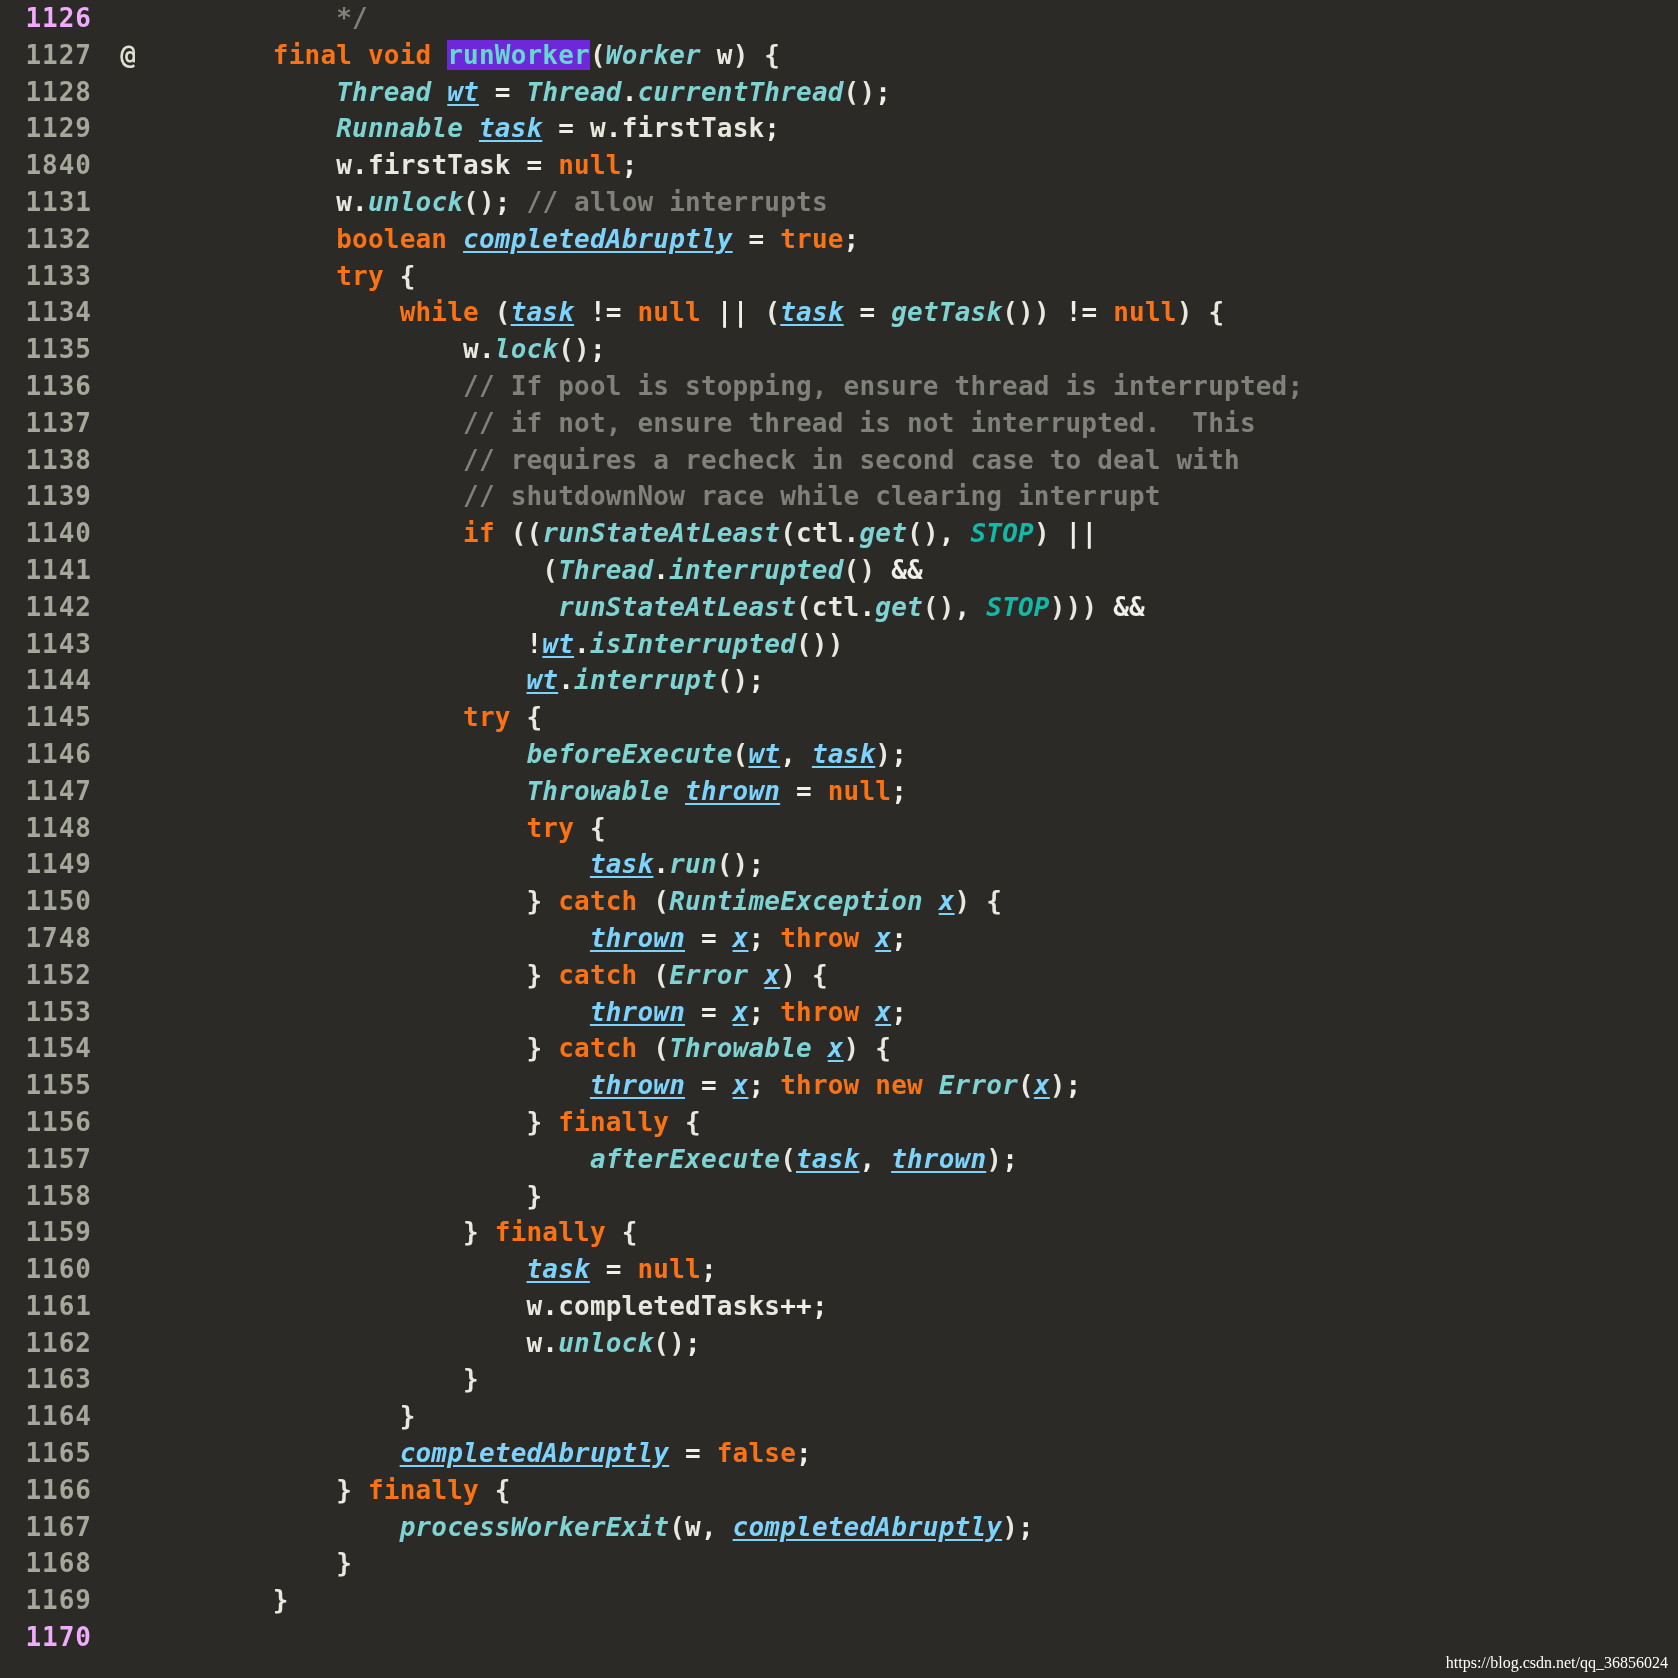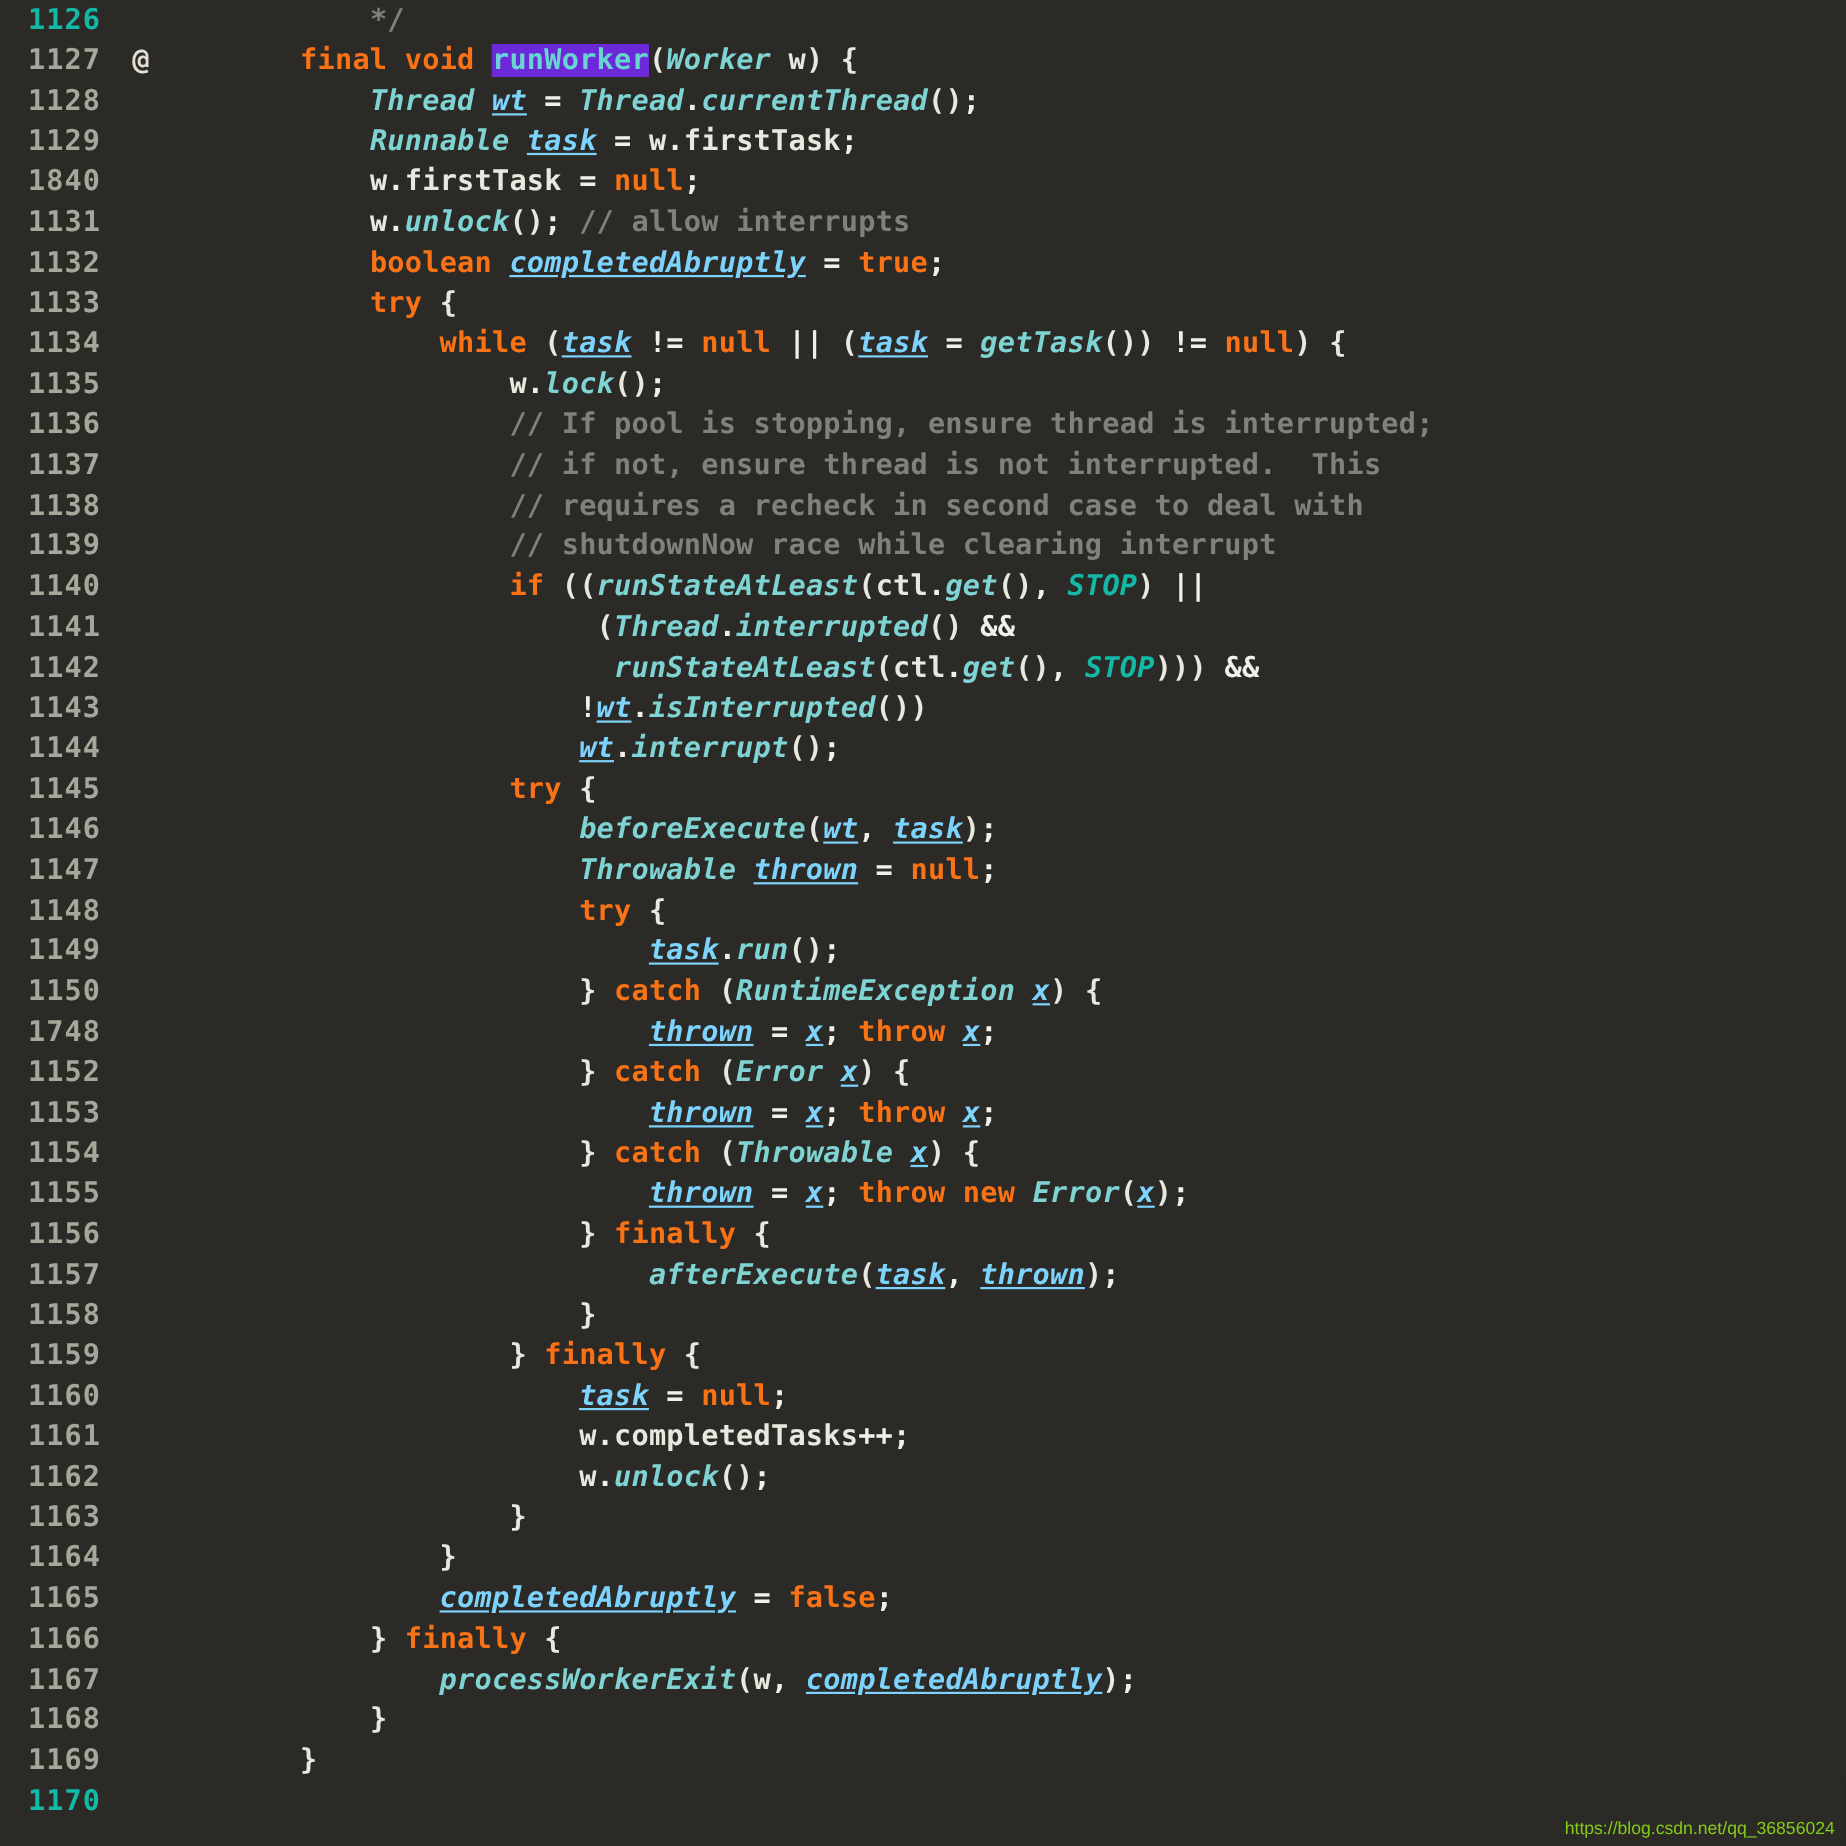--- a/index.html
+++ b/index.html
@@ -31,21 +31,21 @@
   .gutter .ln {
     padding-right: 18px;
     height: 36.8px;
     line-height: 36.8px;
     font-size: 26px;
     font-weight: bold;
     letter-spacing: 1px;
     color: #a5a79a;
   }
   .gutter .ln.dim {
-    color: #14b8a6;
+    color: #f0abfc;
   }
   .mark-col {
     width: 36px;
     flex-shrink: 0;
   }
   .mark-col .mk {
     height: 36.8px;
     line-height: 36.8px;
     font-size: 26px;
     color: #e0dfd2;
@@ -77,22 +77,22 @@
   .brace    { color: #e8e8df; font-weight: bold;}
   .comment  { color: #80817a; }
   .const-i  { color: #14b8a6; font-style: italic; font-weight: bold;}
   .ital     { font-style: italic; }
 
   .watermark {
     position: absolute;
     right: 10px;
     bottom: 6px;
     font-size: 16px;
-    color: #84cc16;
-    font-family: Liberation Sans, sans-serif;
+    color: #ffffff;
+    font-family: Liberation Serif, serif;
     font-weight: normal;
     letter-spacing: 0;
   }
 </style>
 </head>
 <body>
 
 <div class="editor">
   <div class="gutter" id="gutter">
       <div class="ln dim">1126</div>

